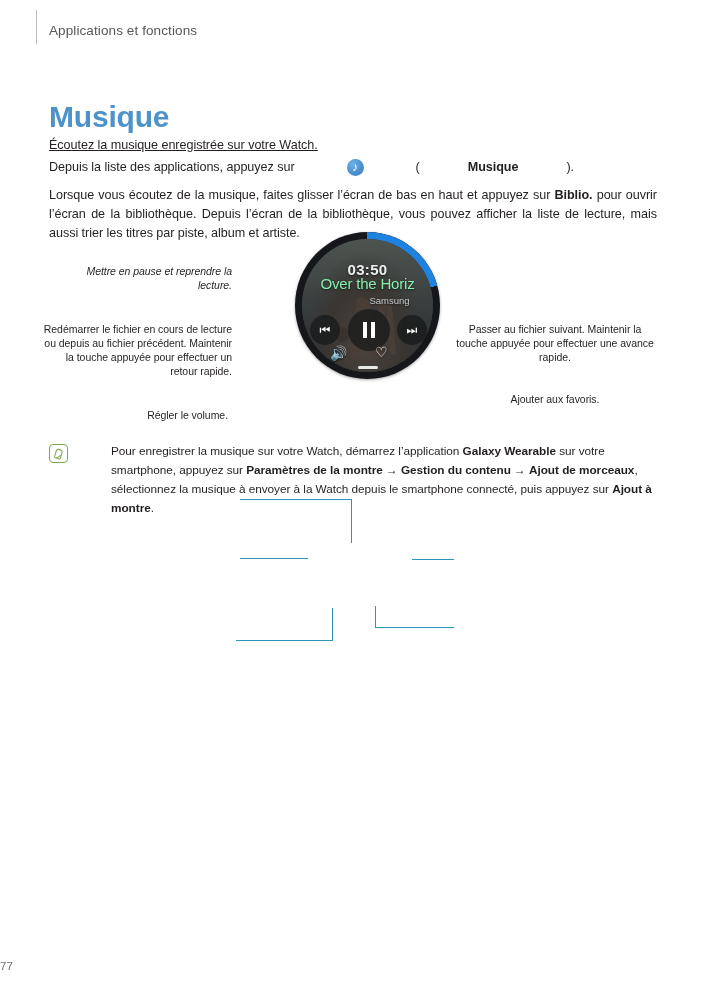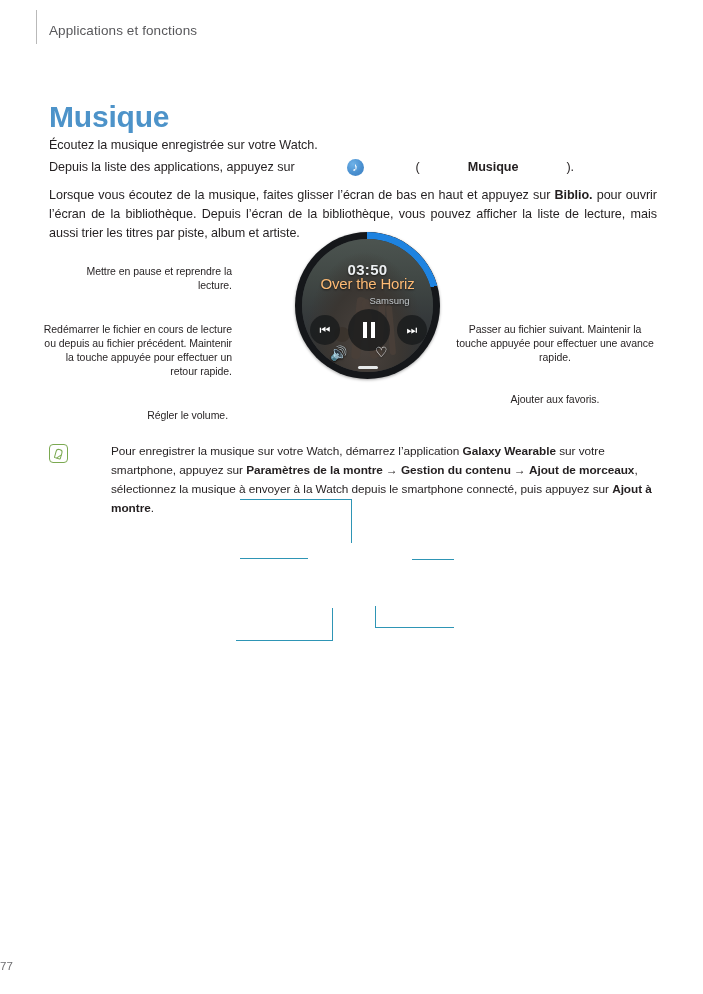--- a/index.html
+++ b/index.html
@@ -50,21 +50,21 @@
   }
 
   
   .para {
     position: absolute;
     font-size: 12.6px;
     line-height: 19px;
     color: #231f20;
     letter-spacing: -0.05px;
   }
-  .p1 { left: 49px; top: 123px; width: 600px; }
+  .p1 { left: 49px; top: 123px; width: 600px; text-decoration: underline; }
   .p2 { left: 49px; top: 145px; width: 600px; display: flex; align-items: center; gap: 48px; }
   .p3 { left: 49px; top: 173px; width: 608px; text-align: justify; }
   b { font-weight: bold; }
 
   .music-badge {
     display: inline-block;
     width: 17px; height: 17px;
     border-radius: 50%;
     background: radial-gradient(circle at 35% 30%, #6fb2e8 0%, #4a90d0 55%, #3d7ec0 100%);
     position: relative;
@@ -149,21 +149,21 @@
     color: #eceff1;
     font-size: 15px;
     font-weight: bold;
     letter-spacing: 0.3px;
     text-shadow: 0 1px 2px rgba(0,0,0,0.6);
   }
   .screen-track {
     position: absolute;
     left: 0; right: 0; top: 36px;
     text-align: center;
-    color: #fdba74;
+    color: #86efac;
     font-size: 15px;
     letter-spacing: -0.2px;
     white-space: nowrap;
     overflow: hidden;
     text-shadow: 0 1px 2px rgba(0,0,0,0.6);
   }
   .screen-artist {
     position: absolute;
     left: 0; right: 0; top: 56px;
     text-align: center;
@@ -210,21 +210,21 @@
   .callout {
     position: absolute;
     font-size: 10.5px;
     line-height: 14px;
     color: #231f20;
     letter-spacing: -0.05px;
   }
   .co-left  { text-align: right; }
   .co-right { text-align: center; }
 
-  .c-pause  { left: 60px;  top: 264px; width: 172px; }
+  .c-pause  { left: 60px;  top: 264px; width: 172px; font-style: italic; }
   .c-prev   { left: 42px;  top: 322px; width: 190px; }
   .c-next   { left: 455px; top: 322px; width: 200px; }
   .c-fav    { left: 455px; top: 392px; width: 200px; }
   .c-vol    { left: 100px; top: 408px; width: 128px; }
 
   .lead {
     position: absolute;
     background: #2e95b5;
   }
   .lead-h { height: 1.4px; }

